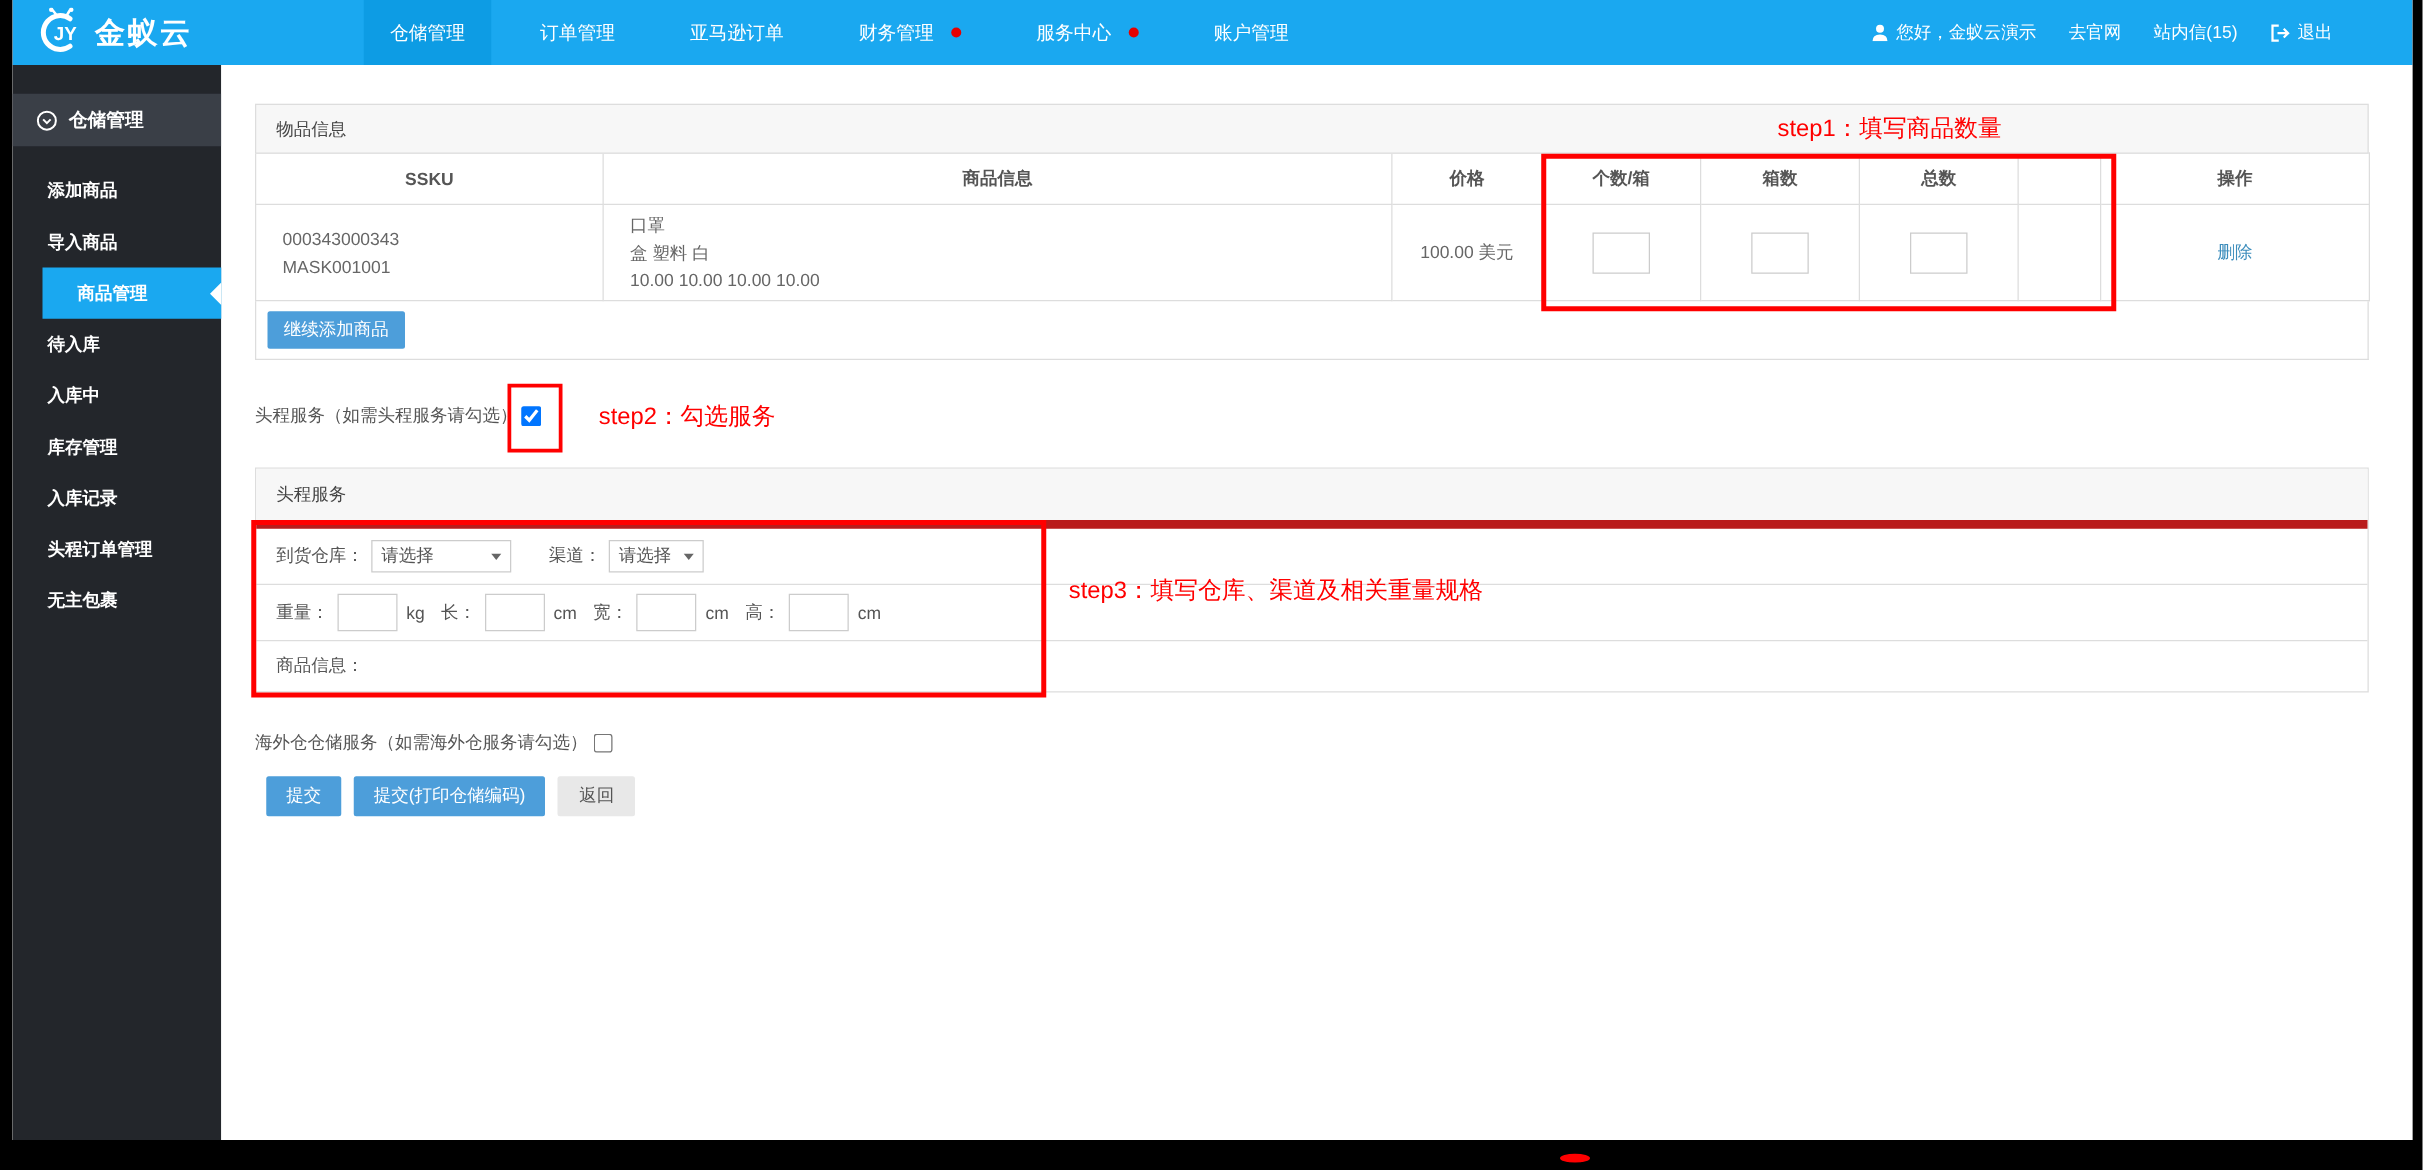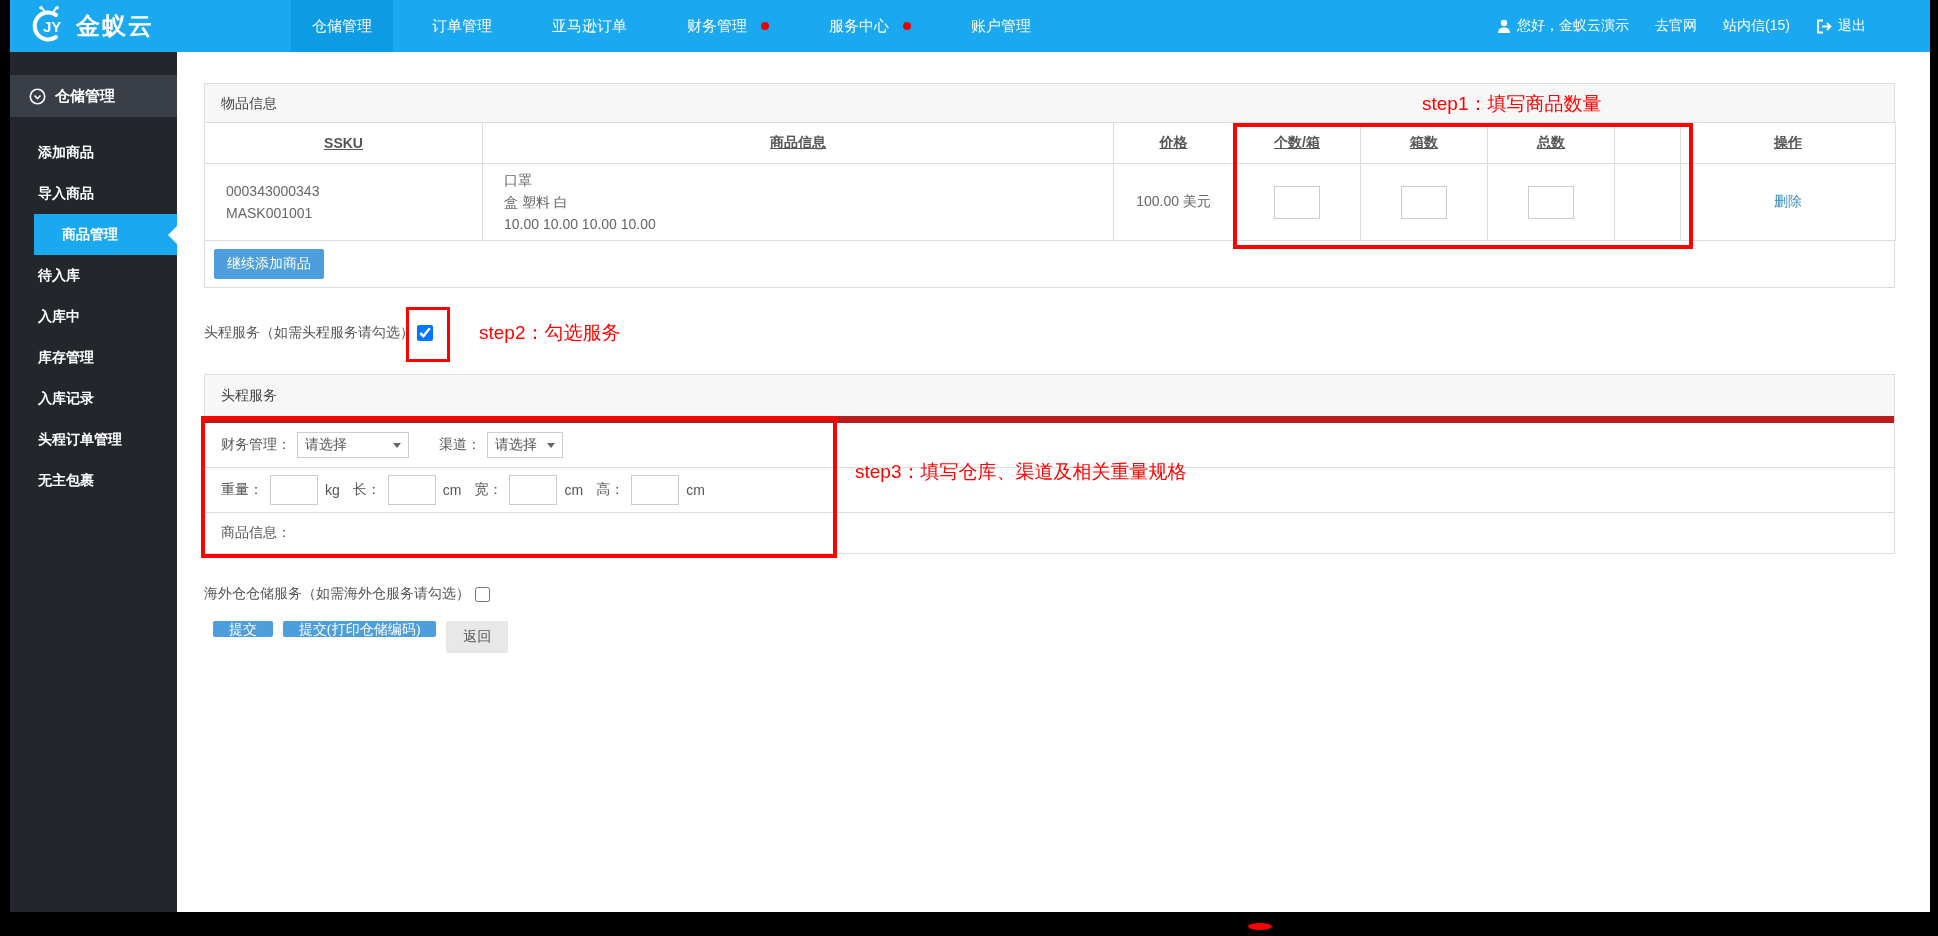--- a/index.html
+++ b/index.html
@@ -36,21 +36,21 @@
   .page-title{font-size:15px;font-weight:bold;color:#333;}
   .content{padding:31px 0 0 27px;}
 
   
   .goods-panel{width:1691px;position:relative;font-size:14px;color:#555;}
   .panel-title-row{height:40px;background:#f7f7f7;border:1px solid #ddd;box-sizing:border-box;
                    line-height:38px;padding-left:16px;color:#444;position:relative;}
   .step1{position:absolute;left:1217px;top:0;line-height:40px;color:#f00;font-size:19px;}
   table.goods{width:100%;border-collapse:collapse;table-layout:fixed;margin-top:-1px;}
   table.goods th,table.goods td{border:1px solid #ddd;box-sizing:border-box;}
-  table.goods th{height:41px;font-weight:bold;color:#555;text-align:center;font-size:14px;background:#fff;text-decoration:underline;}
+  table.goods th{height:41px;font-weight:bold;color:#555;text-align:center;font-size:14px;background:#fff;}
   table.goods td{height:77px;vertical-align:middle;}
   .cell-lines{padding-left:20px;line-height:22px;color:#666;}
   td.center{text-align:center;color:#666;}
   .qty-input{width:46px;height:33px;border:1px solid:#ccc;border:1px solid #ccc;box-sizing:border-box;}
   .del-link{color:#3c8dbc;cursor:pointer;}
   .panel-foot{border:1px solid #ddd;border-top:none;height:46px;display:flex;align-items:center;padding-left:9px;}
   .btn-blue{background:#4d9eda;color:#fff;border:none;height:30px;padding:0 13px;font-size:14px;
             border-radius:2px;cursor:pointer;font-family:inherit;}
   .red-box1{position:absolute;left:1029px;top:40px;width:452px;height:118px;border:4px solid #f00;pointer-events:none;}
 
@@ -77,21 +77,21 @@
   .gap30{width:30px;}
   .dim-input{width:48px;height:30px;border:1px solid #ccc;box-sizing:border-box;margin:0 7px;}
   .unit{margin-right:13px;}
   .red-box3{position:absolute;left:-4px;top:41px;width:628px;height:134px;border:4px solid #f00;pointer-events:none;}
   .step3{position:absolute;left:650px;top:84px;color:#f00;font-size:19px;white-space:nowrap;}
 
   
   .overseas-row{margin-top:31px;font-size:14px;color:#555;display:flex;align-items:center;}
   .overseas-row input{width:15px;height:15px;margin:0 0 0 5px;cursor:pointer;}
   .actions-row{margin-top:18px;display:flex;gap:10px;margin-left:9px;}
-  .btn-lg{height:16px;padding:0 16px;font-family:Liberation Serif, serif;}
+  .btn-lg{height:32px;padding:0 16px;}
   .btn-gray{background:#e8e8e8;color:#555;border:none;height:32px;padding:0 17px;font-size:14px;
             border-radius:2px;cursor:pointer;font-family:inherit;}
   .step4-wrap{position:relative;height:100px;margin-top:6px;}
   .arrow-up{position:absolute;left:51px;top:12px;width:4px;height:28px;background:#f00;}
   .arrow-up::before{content:"";position:absolute;left:-5px;top:-10px;border-left:7px solid transparent;
                     border-right:7px solid transparent;border-bottom:11px solid #f00;}
   .step4{position:absolute;left:-22px;top:52px;color:#f00;font-size:19px;}
 
   .bottom-mark{position:absolute;left:1248px;top:923px;width:24px;height:7px;background:#f00;border-radius:50%;}
 </style>
@@ -255,21 +255,21 @@
           <span>头程服务（如需头程服务请勾选）</span>
           <span class="cb-outline">
             <input type="checkbox" checked="checked" style="">
           </span>
           <span class="step2">step2：勾选服务</span>
         </div>
 
         <div class="fl-panel">
           <div class="fl-head">头程服务</div>
           <div class="fl-row">
-            <span>财务管理：</span>
+            <span>到货仓库：</span>
             <span class="select-box select-wide">
               <span>请选择</span>
               <span class="chev"></span>
             </span>
             <span class="gap30"></span>
             <span>渠道：</span>
             <span class="select-box select-narrow">
               <span>请选择</span>
               <span class="chev"></span>
             </span>

